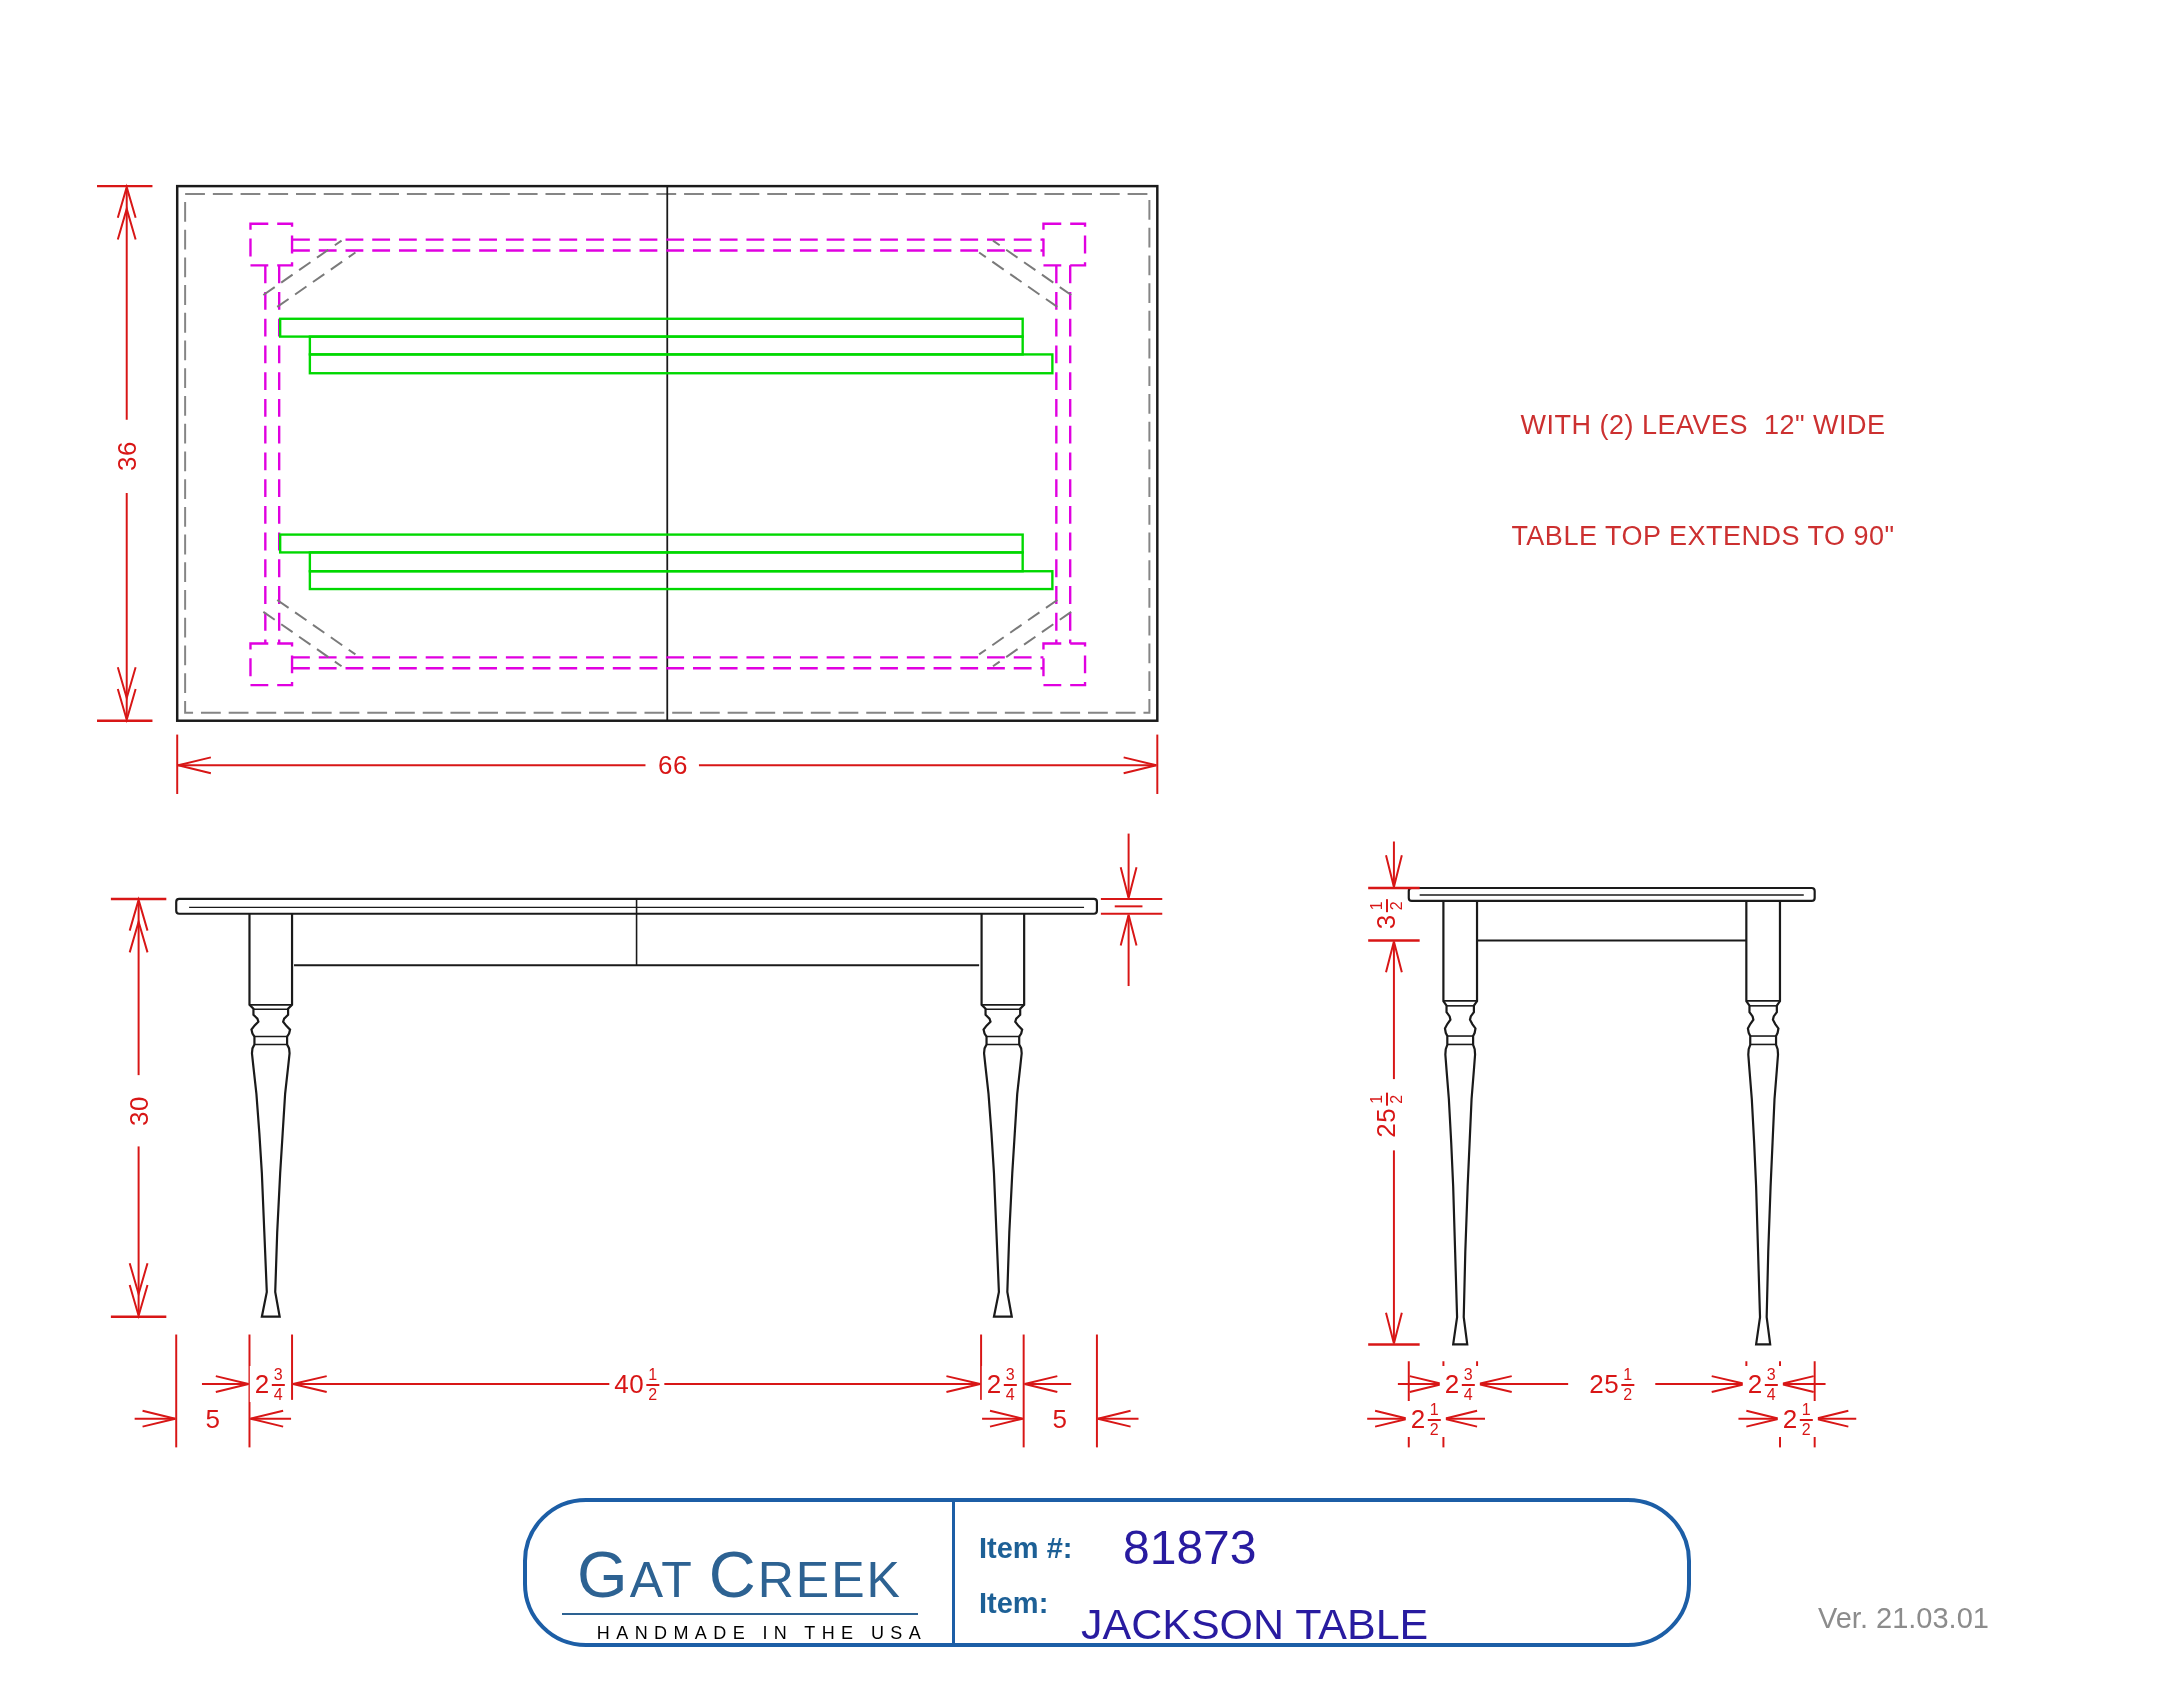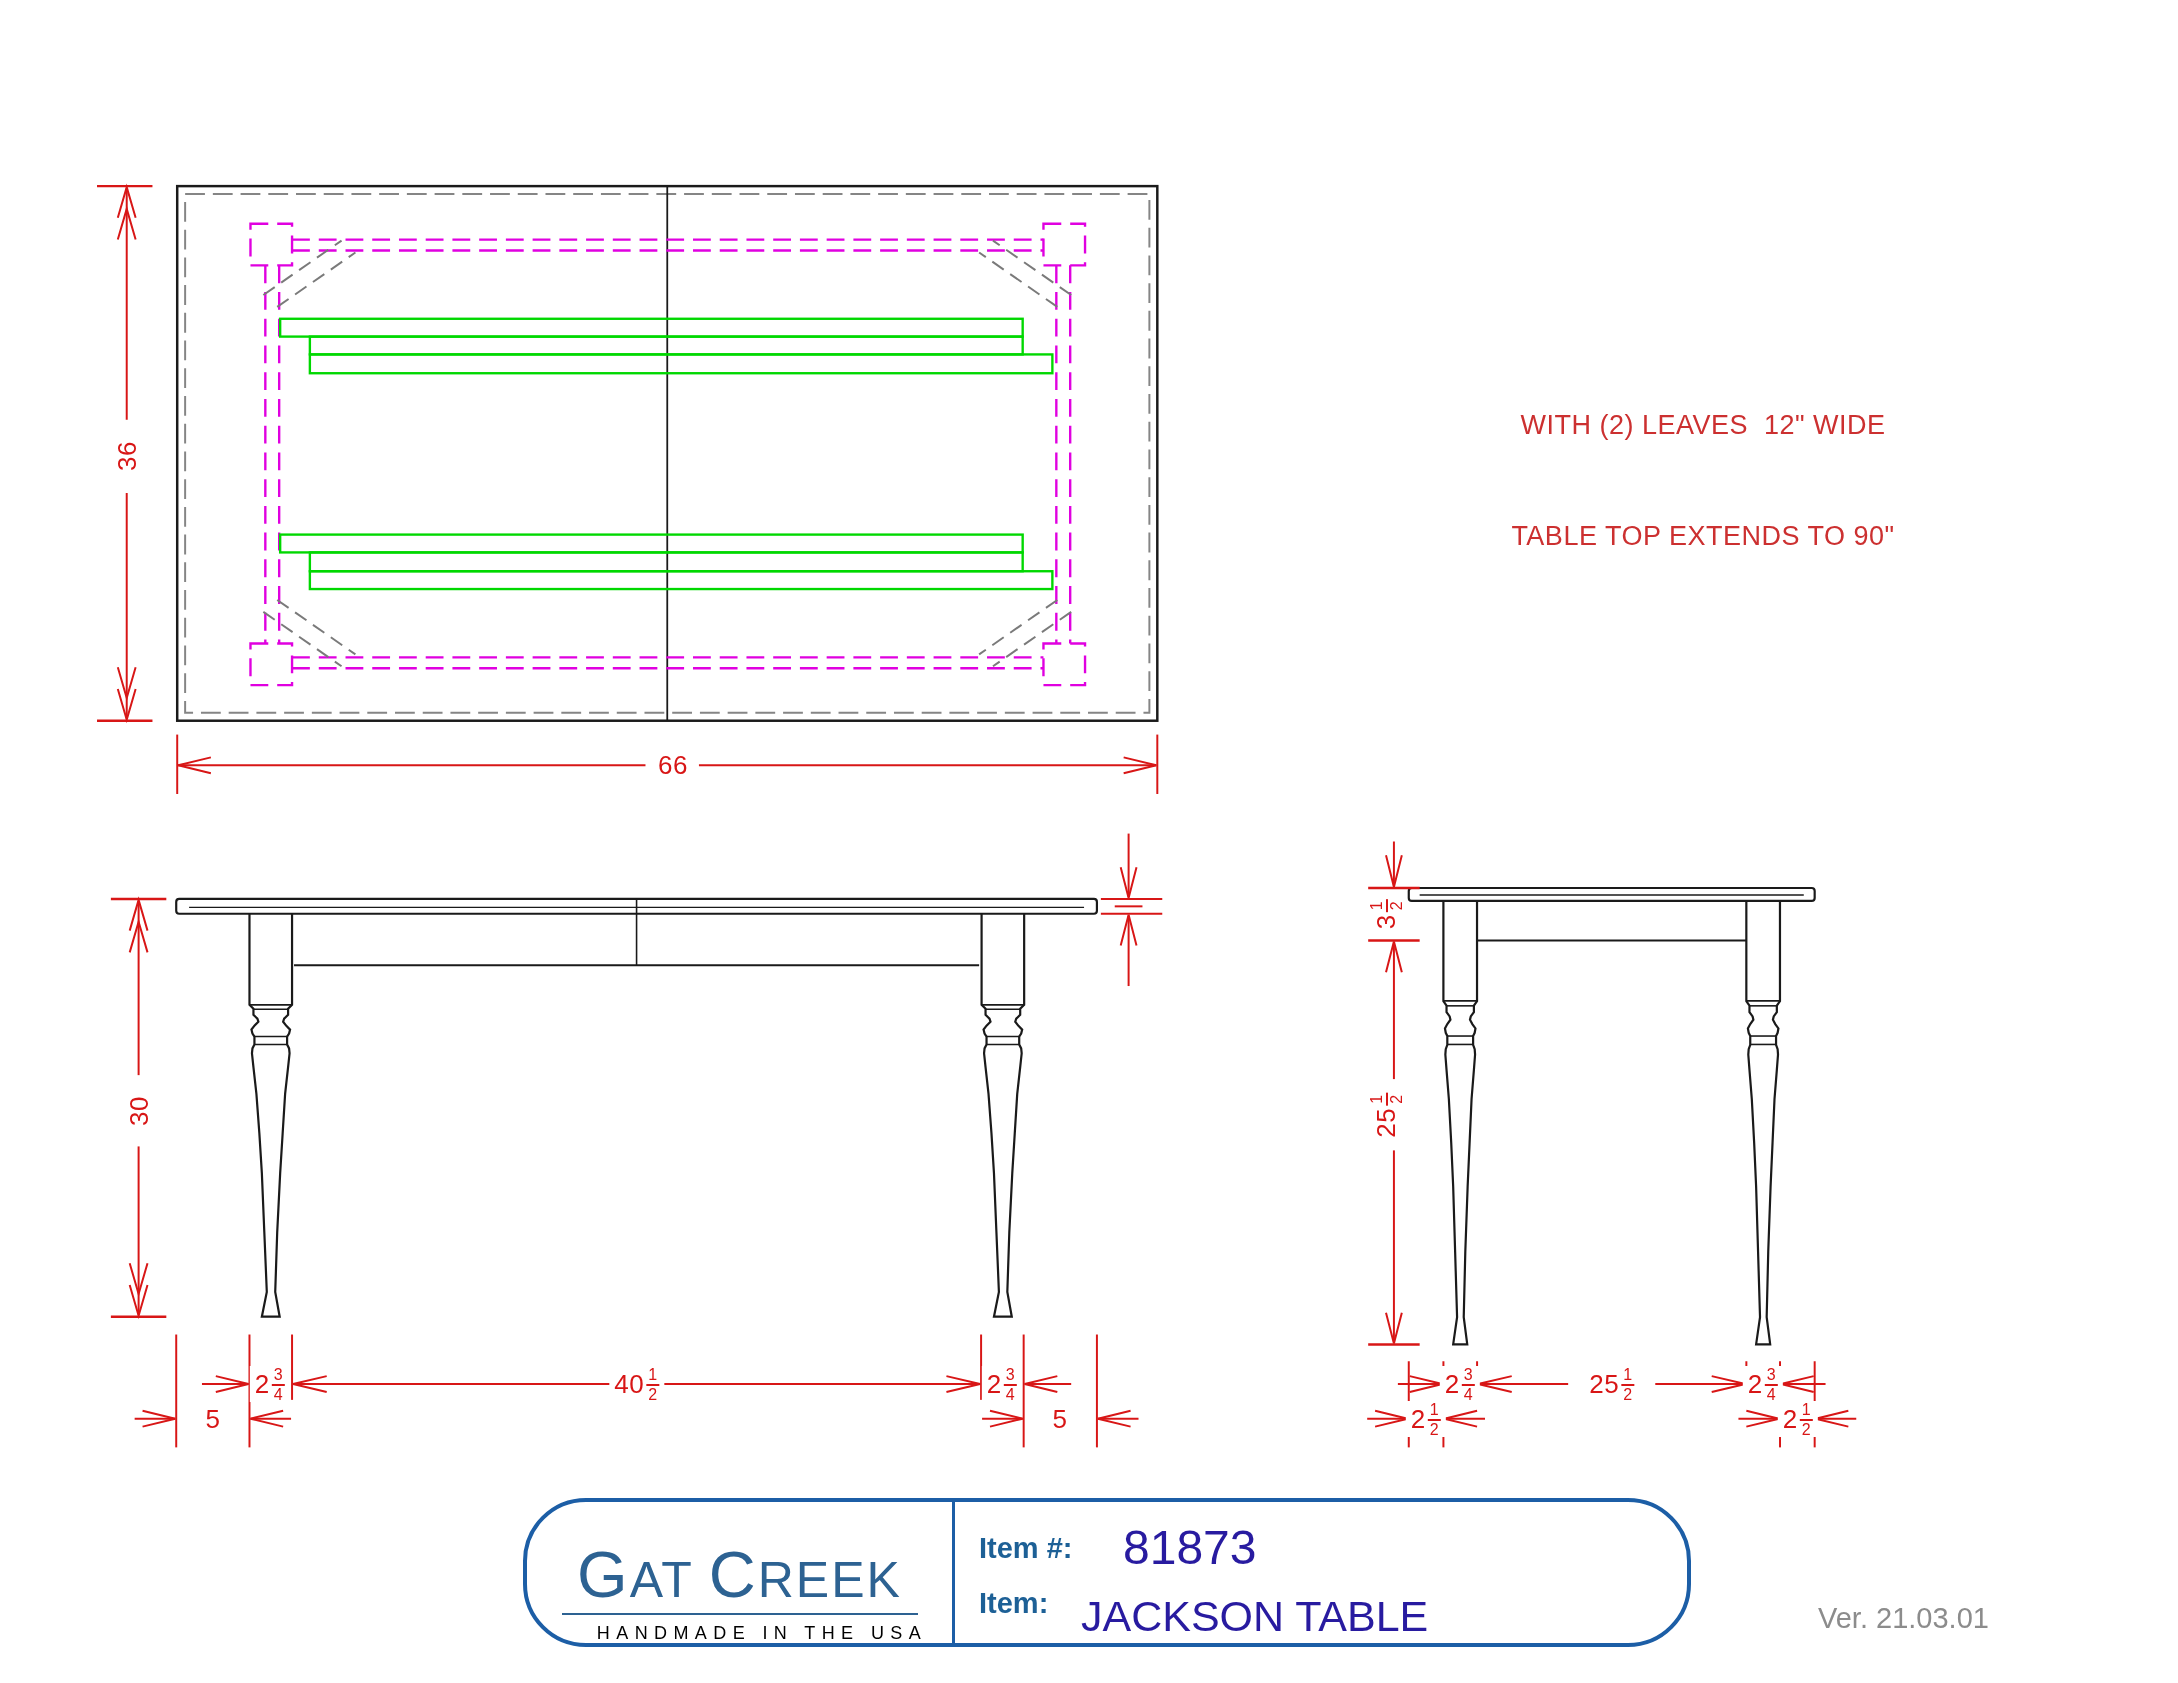--- a/index.html
+++ b/index.html
@@ -309,17 +309,17 @@
 
 <div class="tblock">
   <div class="tb-left">
     <div class="brand"><span class="big">G</span><span>AT </span><span class="big">C</span><span>REEK</span></div>
     <div class="brand-rule"></div>
     <div class="tagline">HANDMADE IN THE USA</div>
   </div>
   <span class="tb-label" style="left:452px;top:30px">Item #:</span>
   <span class="tb-value" style="left:596px;top:18px;font-size:48px">81873</span>
   <span class="tb-label" style="left:452px;top:85px">Item:</span>
-  <span class="tb-value" style="left:554px;top:90px;font-size:43px">JACKSON TABLE</span>
+  <span class="tb-value" style="left:554px;top:98px;font-size:43px">JACKSON TABLE</span>
 </div>
 
 <span class="version">Ver. 21.03.01</span>
 
 
 </body></html>

